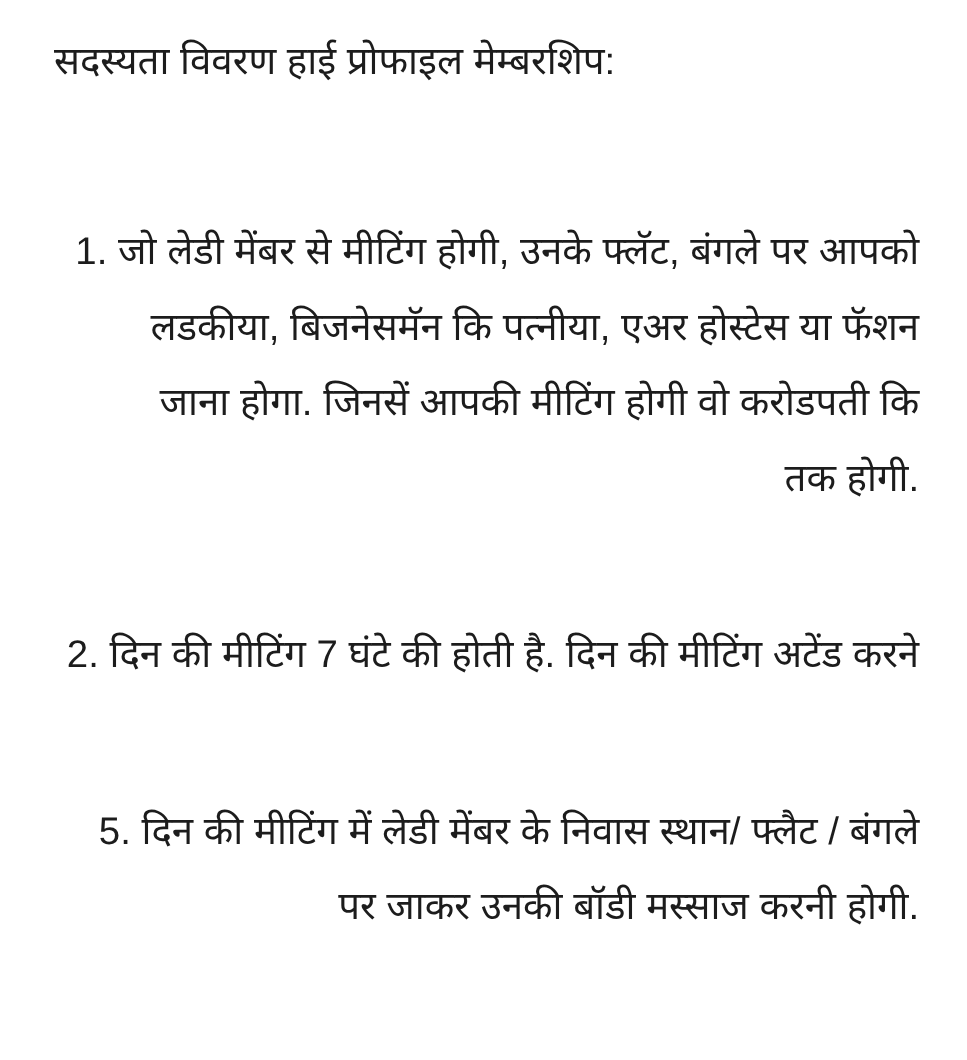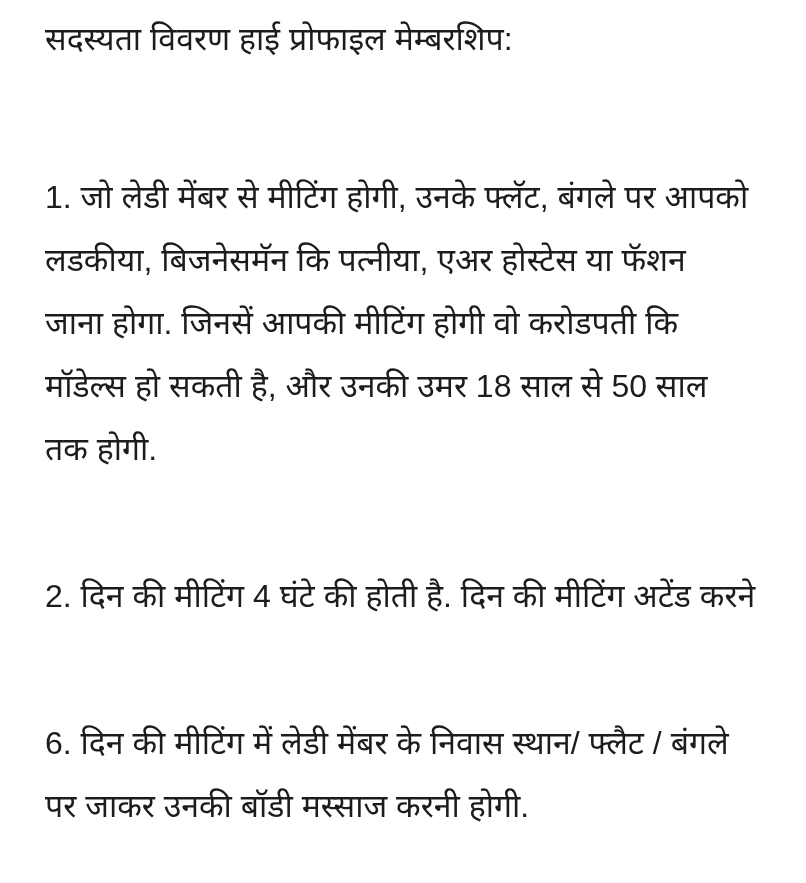--- a/index.html
+++ b/index.html
@@ -9,21 +9,21 @@
   body {
     width: 806px;
     height: 883px;
     overflow: hidden;
     background: #ffffff;
     font-family: "Liberation Sans", "DejaVu Sans", sans-serif;
     color: #1c1c1c;
     -webkit-font-smoothing: antialiased;
   }
   .doc {
-    padding: 8px 40px 0 45px;
+    padding: 20px 40px 0 45px;
     box-sizing: border-box;
     width: 806px;
     height: 695px;
   }
   .doc-title {
     font-size: 32px;
     line-height: 63px;
     margin: 0 0 95px 0;
     font-weight: 400;
     white-space: nowrap;
@@ -31,39 +31,39 @@
   .doc-paragraph {
     margin: 0 0 84px 0;
   }
   .doc-paragraph:last-child {
     margin-bottom: 0;
   }
   .doc-line {
     font-size: 32px;
     line-height: 63px;
     white-space: nowrap;
+    text-align: right;
   }
 </style>
 </head>
 <body>
 
 <div class="doc">
 
   <div class="doc-title">सदस्यता विवरण हाई प्रोफाइल मेम्बरशिप:</div>
 
   <div class="doc-paragraph">
     <div class="doc-line">1. जो लेडी मेंबर से मीटिंग होगी, उनके फ्लॅट, बंगले पर आपको</div>
     <div class="doc-line">लडकीया, बिजनेसमॅन कि पत्नीया, एअर होस्टेस या फॅशन</div>
     <div class="doc-line">जाना होगा. जिनसें आपकी मीटिंग होगी वो करोडपती कि</div>
-    <div class="doc-line">मॉडेल्स हो सकती है, और उनकी उमर 18 साल से 50 साल</div>
     <div class="doc-line">तक होगी.</div>
   </div>
 
   <div class="doc-paragraph">
-    <div class="doc-line">2. दिन की मीटिंग 4 घंटे की होती है. दिन की मीटिंग अटेंड करने</div>
+    <div class="doc-line">2. दिन की मीटिंग 7 घंटे की होती है. दिन की मीटिंग अटेंड करने</div>
   </div>
 
   <div class="doc-paragraph">
-    <div class="doc-line">6. दिन की मीटिंग में लेडी मेंबर के निवास स्थान/ फ्लैट / बंगले</div>
+    <div class="doc-line">5. दिन की मीटिंग में लेडी मेंबर के निवास स्थान/ फ्लैट / बंगले</div>
     <div class="doc-line">पर जाकर उनकी बॉडी मस्साज करनी होगी.</div>
   </div>
 
 </div>
 
 </body></html>

